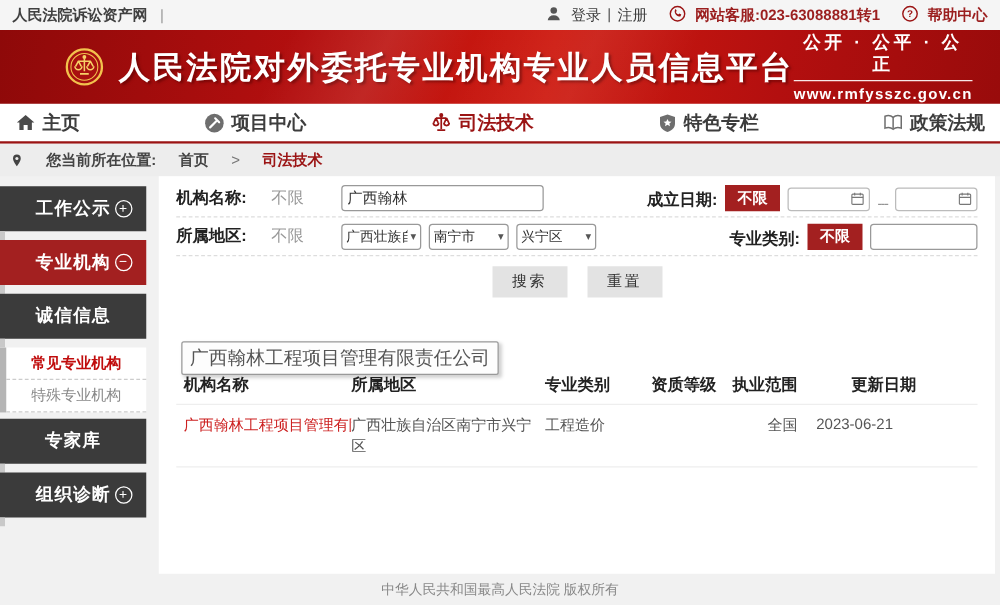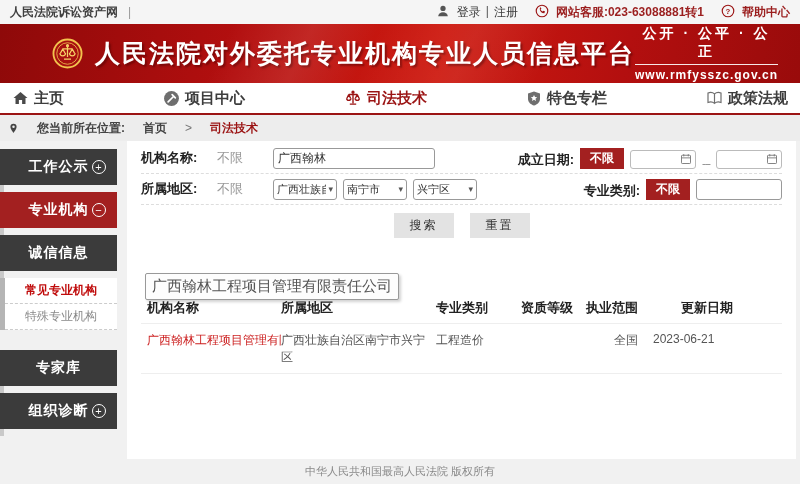--- a/index.html
+++ b/index.html
@@ -50,21 +50,21 @@
   .sidebar { width:117px; padding-top:8px; display:flex; flex-direction:column; }
   .side-item { height:36px; background:#3b3b3b; color:#fff; font-size:14px;
     font-weight:bold; display:flex; align-items:center; justify-content:center;
     margin-bottom:7px; position:relative; cursor:pointer; letter-spacing:1px; }
   .side-item::after { content:""; position:absolute; left:0; bottom:-7px;
     width:4px; height:7px; background:#c9c9c9; }
   .side-item.active { background:#a32020; }
   .toggle-ico { position:absolute; right:11px; width:14px; height:14px;
     border:1px solid #fff; border-radius:50%; font-size:11px; line-height:12px;
     text-align:center; font-weight:normal; }
-  .submenu { background:#fff; border-left:5px solid #b5b5b5; margin-bottom:20px; }
+  .submenu { background:#fff; border-left:5px solid #b5b5b5; margin-bottom:5px; }
   .sub-item { height:26px; display:flex; align-items:center; justify-content:center;
     font-size:12px; color:#888; border-bottom:1px dashed #ccc; cursor:pointer; }
   .sub-item.active { color:#c00c0c; font-weight:bold; }
 
   .content { flex:1; background:#fff; margin:0 4px 0 10px; position:relative;
     padding:2px 0 10px; min-height:318px; }
 
   
   .form-row { display:flex; align-items:center; height:31px; margin:0 14px;
     border-bottom:1px dashed #ddd; font-size:13px; }

